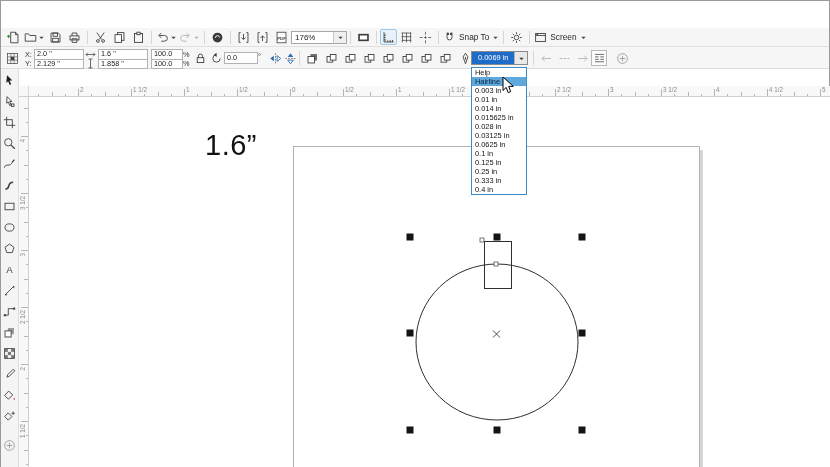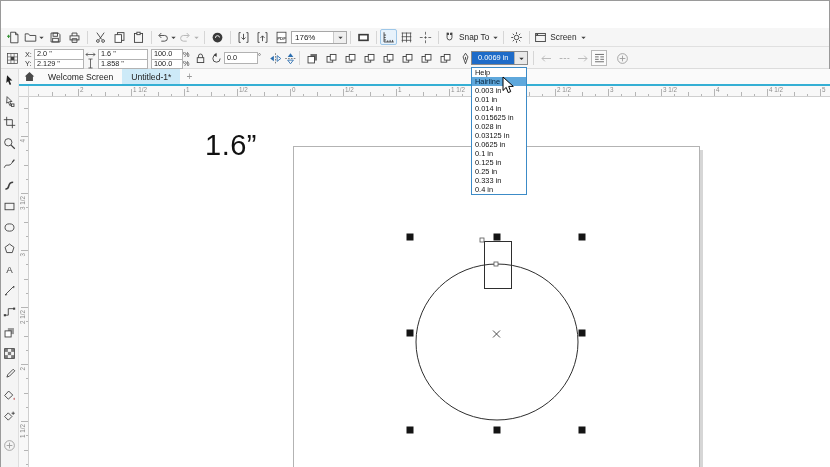--- a/index.html
+++ b/index.html
@@ -416,30 +416,20 @@
         </svg>
       </span>
     <span class="pbtn" style="left:613px;top:3px">
         <svg viewBox="0 0 16 16" width="13" height="13" fill="none" stroke="#9c9c9c" stroke-width="1.1">
           <circle cx="8" cy="8" r="6"></circle>
           <path d="M8 4.5v7M4.5 8h7"></path>
         </svg>
       </span>
   </div>
 
-  <div id="tabbar" class="abs">
-    <span id="home-btn">
-        <svg viewBox="0 0 16 16" width="11" height="11">
-          <path d="M8 1.5L15 8h-2v6.5H3V8H1z" fill="#4a4a4a"></path>
-        </svg>
-      </span>
-    <span class="tab">Welcome Screen</span>
-    <span class="tab active">Untitled-1*</span>
-    <span id="new-tab">+</span>
-  </div>
 
   <div id="ruler-corner" class="abs"></div>
   <div id="hruler" class="abs">
       <span class="htick" style="left: 9.25px; height: 2.5px;"></span>
       <span class="htick" style="left: 22.5px; height: 4.5px;"></span>
       <span class="htick" style="left: 35.75px; height: 2.5px;"></span>
       <span class="htick" style="left: 49px; height: 7px;"></span>
       <span class="hlabel" style="left: 51px;">2</span>
       <span class="htick" style="left: 62.25px; height: 2.5px;"></span>
       <span class="htick" style="left: 75.5px; height: 4.5px;"></span>

